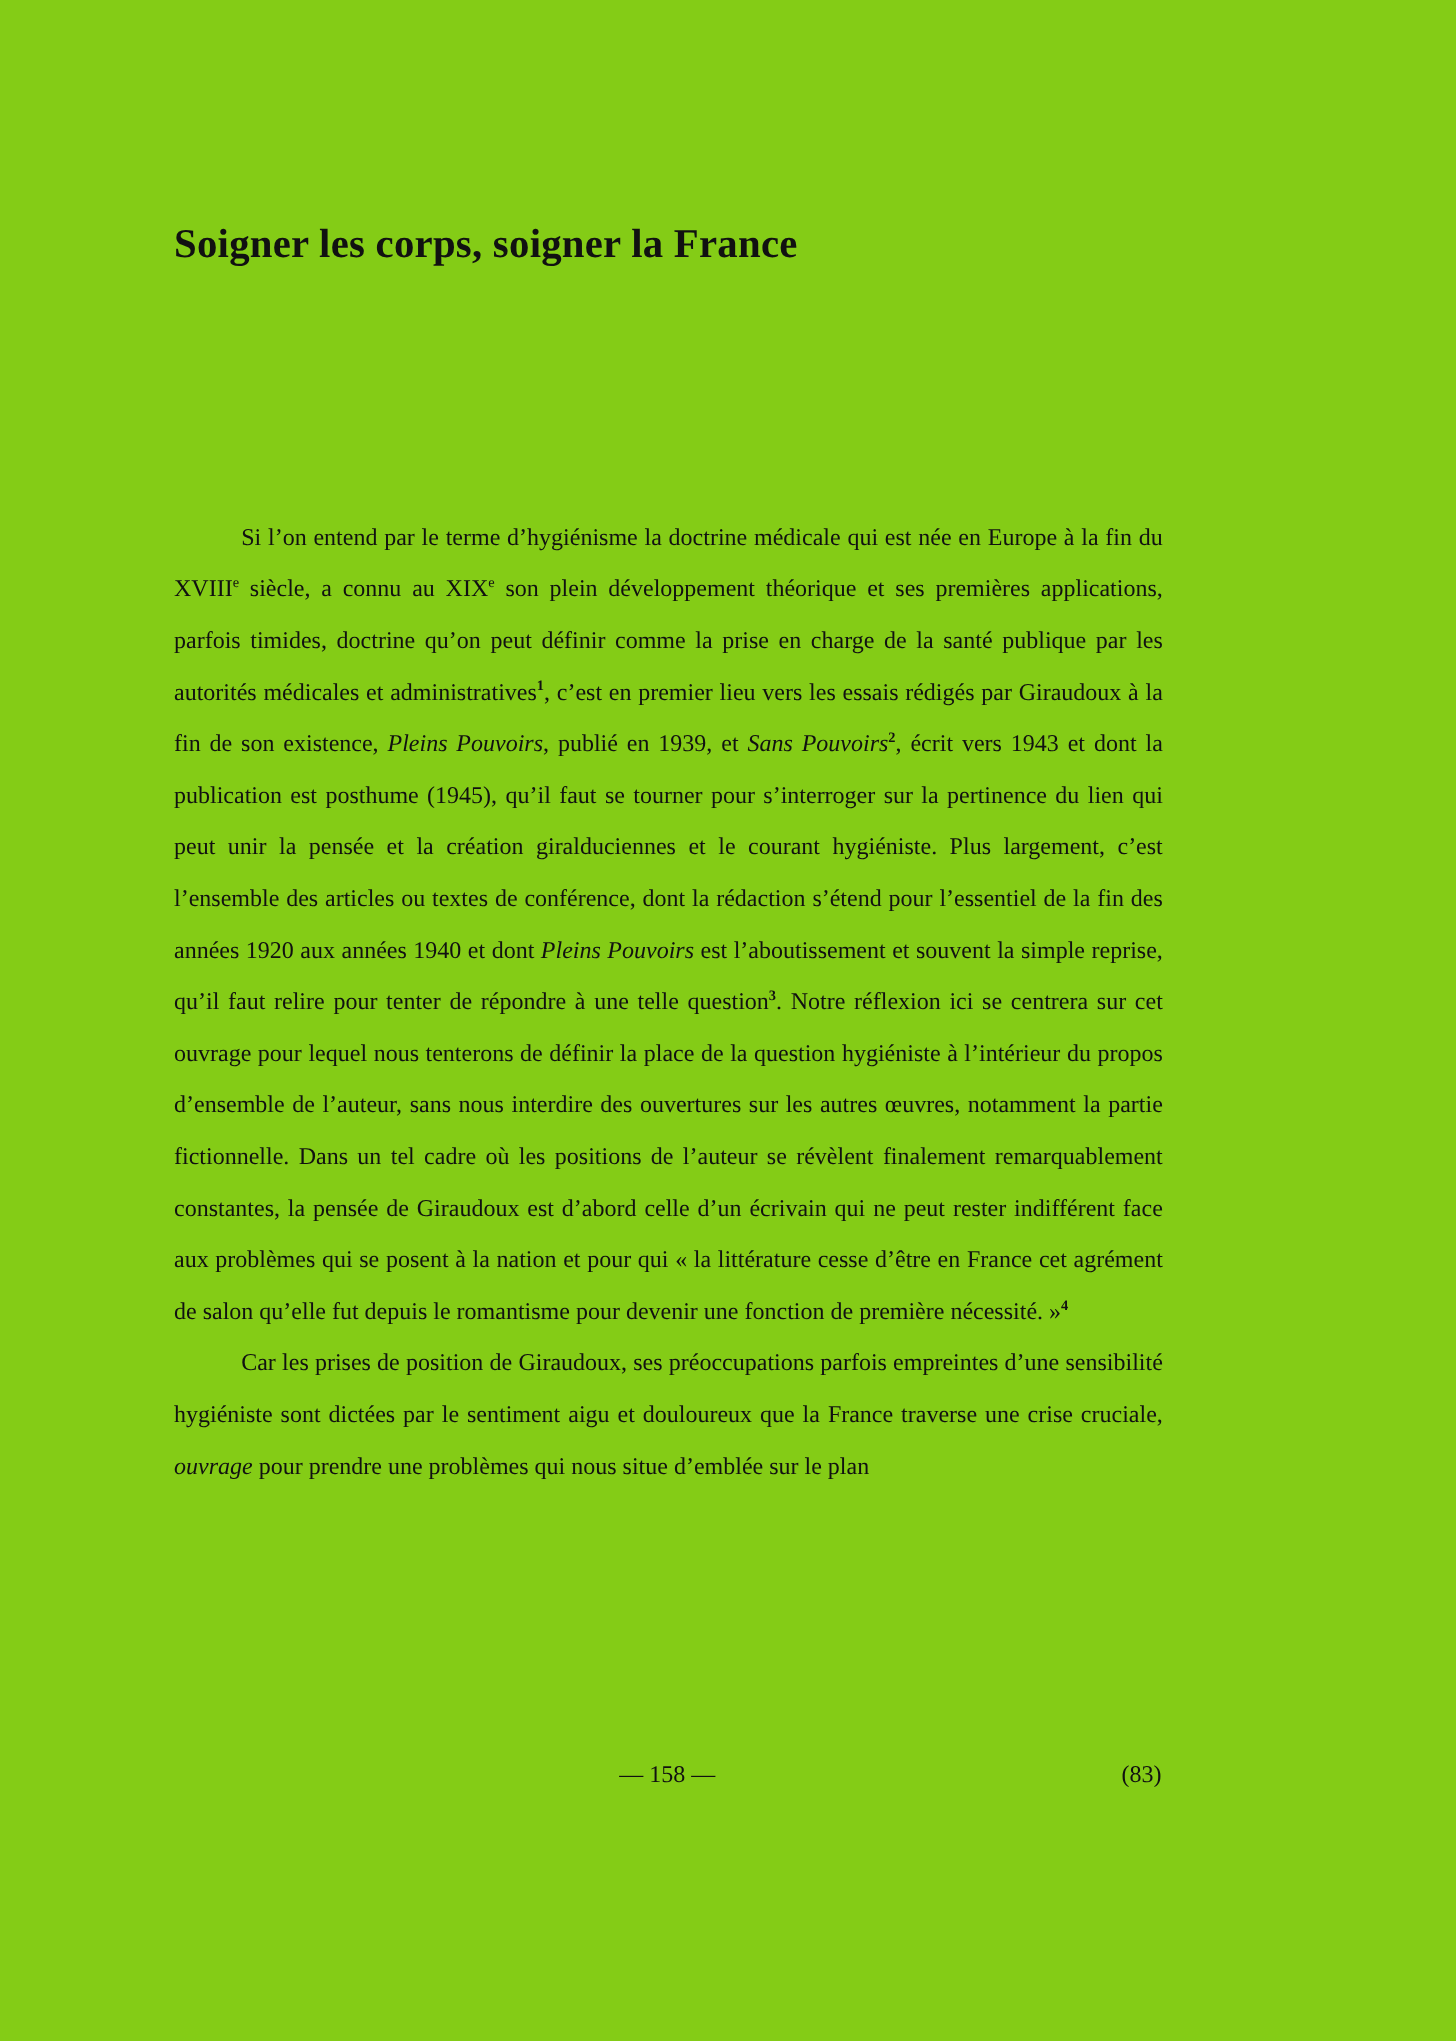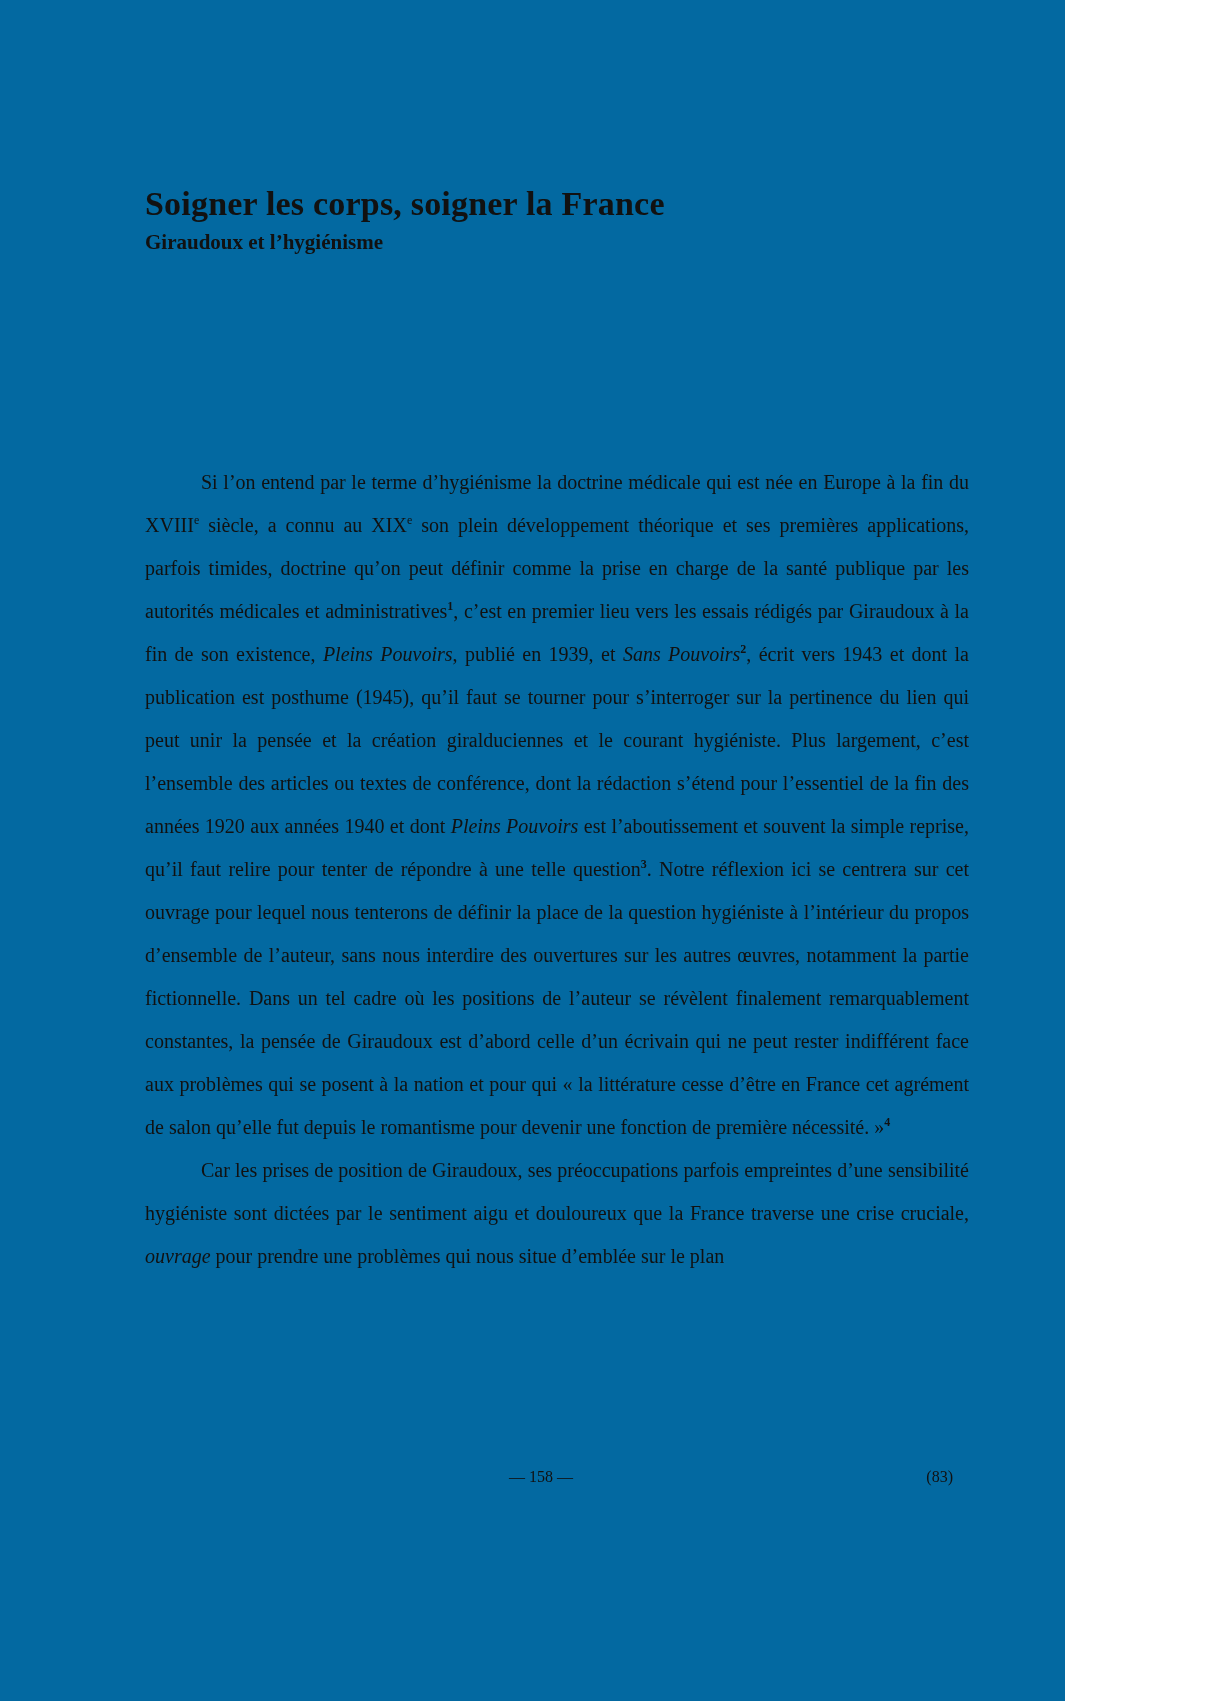--- a/index.html
+++ b/index.html
@@ -1,21 +1,21 @@
 <!DOCTYPE html>
 <html><head>
 <meta charset="utf-8">
 <style>
   * { margin: 0; padding: 0; box-sizing: border-box; }
   html, body { background: #ffffff; }
   .page {
     position: relative;
-    width: 1065px;
+    width: 1213px;
     height: 1701px;
-    background: #0369a1;
+    background: #84cc16;
     color: #111111;
     font-family: "Liberation Serif", serif;
     overflow: hidden;
   }
   .content {
     position: absolute;
     left: 145px;
     top: 185px;
     width: 824px;
   }
@@ -46,43 +46,42 @@
     text-align: justify;
     text-indent: 56px;
   }
   .body-text p sup {
     font-size: 12px;
     line-height: 0;
     vertical-align: super;
   }
   .footer {
     position: absolute;
-    left: 129px;
+    left: 144px;
     top: 1468px;
     width: 824px;
-    font-size: 16px;
+    font-size: 20px;
   }
   .footer .page-number {
     text-align: center;
   }
   .footer .issue-number {
     position: absolute;
     right: 0;
     top: 0;
     margin-left: 47px;
   }
 </style>
 </head>
 <body>
 
 <div class="page">
   <div class="content">
     <header>
       <h1 class="title">Soigner les corps, soigner la France</h1>
-      <h2 class="subtitle">Giraudoux et l’hygiénisme</h2>
     </header>
     <main class="body-text">
       <p><span>Si l’on entend par le terme d’hygiénisme la doctrine médicale qui est née en Europe à la fin du XVIII</span><sup>e</sup><span> siècle, a connu au XIX</span><sup>e</sup><span> son plein développement théorique et ses premières applications, parfois timides, doctrine qu’on peut définir comme la prise en charge de la santé publique par les autorités médicales et administratives</span><sup style="font-weight: bold;">1</sup><span>, c’est en premier lieu vers les essais rédigés par Giraudoux à la fin de son existence, </span><span style="font-style: italic;">Pleins Pouvoirs</span><span>, publié en 1939, et </span><span style="font-style: italic;">Sans Pouvoirs</span><sup style="font-weight: bold;">2</sup><span>, écrit vers 1943 et dont la publication est posthume (1945), qu’il faut se tourner pour s’interroger sur la pertinence du lien qui peut unir la pensée et la création giralduciennes et le courant hygiéniste. Plus largement, c’est l’ensemble des articles ou textes de conférence, dont la rédaction s’étend pour l’essentiel de la fin des années 1920 aux années 1940 et dont </span><span style="font-style: italic;">Pleins Pouvoirs</span><span> est l’aboutissement et souvent la simple reprise, qu’il faut relire pour tenter de répondre à une telle question</span><sup style="font-weight: bold;">3</sup><span>. Notre réflexion ici se centrera sur cet ouvrage pour lequel nous tenterons de définir la place de la question hygiéniste à l’intérieur du propos d’ensemble de l’auteur, sans nous interdire des ouvertures sur les autres œuvres, notamment la partie fictionnelle. Dans un tel cadre où les positions de l’auteur se révèlent finalement remarquablement constantes, la pensée de Giraudoux est d’abord celle d’un écrivain qui ne peut rester indifférent face aux problèmes qui se posent à la nation et pour qui « la littérature cesse d’être en France cet agrément de salon qu’elle fut depuis le romantisme pour devenir une fonction de première nécessité. »</span><sup style="font-weight: bold;">4</sup></p>
       <p><span>Car les prises de position de Giraudoux, ses préoccupations parfois empreintes d’une sensibilité hygiéniste sont dictées par le sentiment aigu et douloureux que la France traverse une crise cruciale, </span><span style="font-style: italic;">ouvrage</span><span> pour prendre une problèmes qui nous situe d’emblée sur le plan</span></p>
     </main>
   </div>
   <footer class="footer">
     <div class="page-number">— 158 —</div>
     <div class="issue-number">(83)</div>
   </footer>

